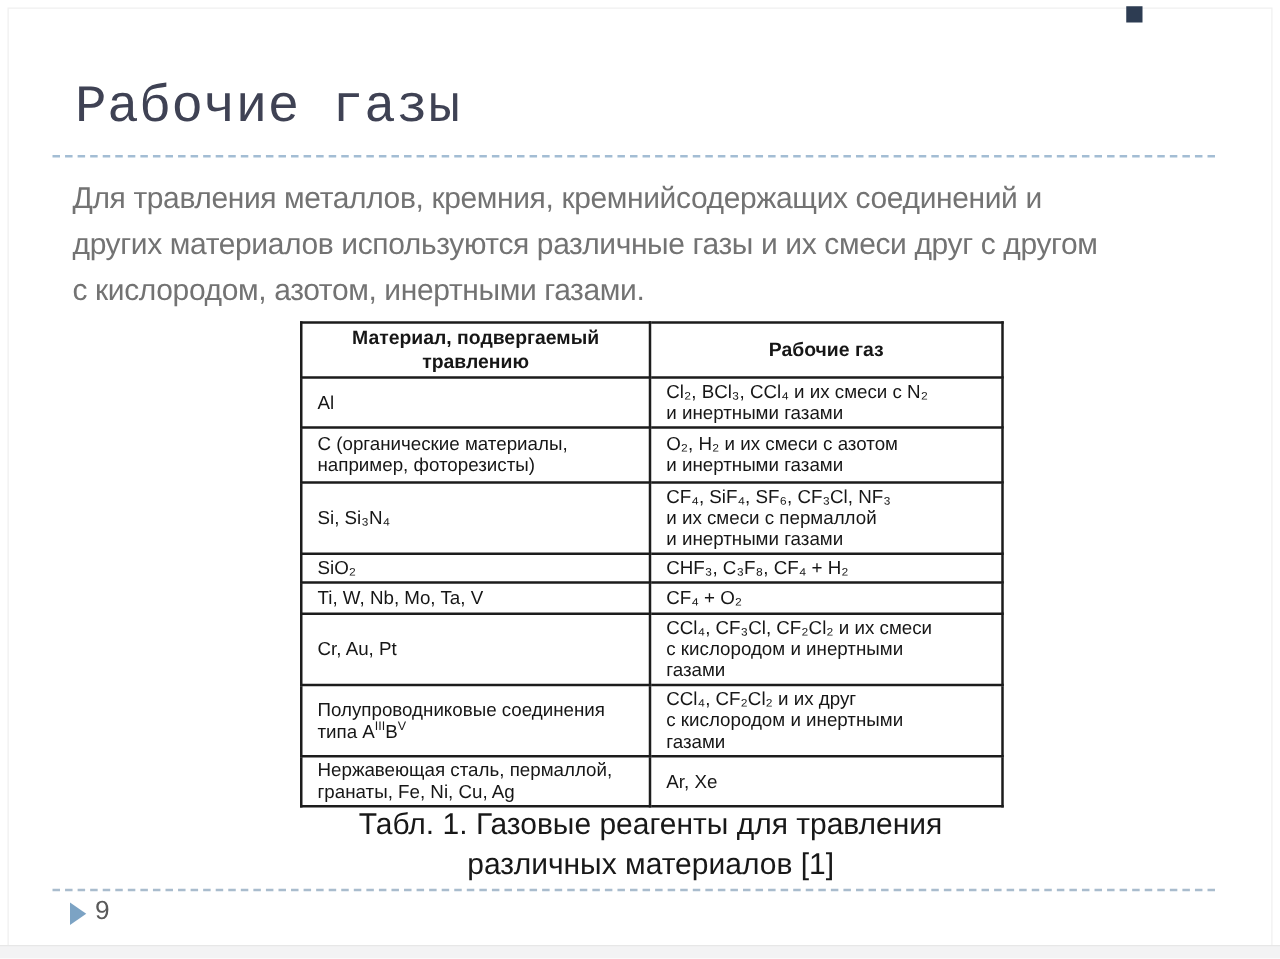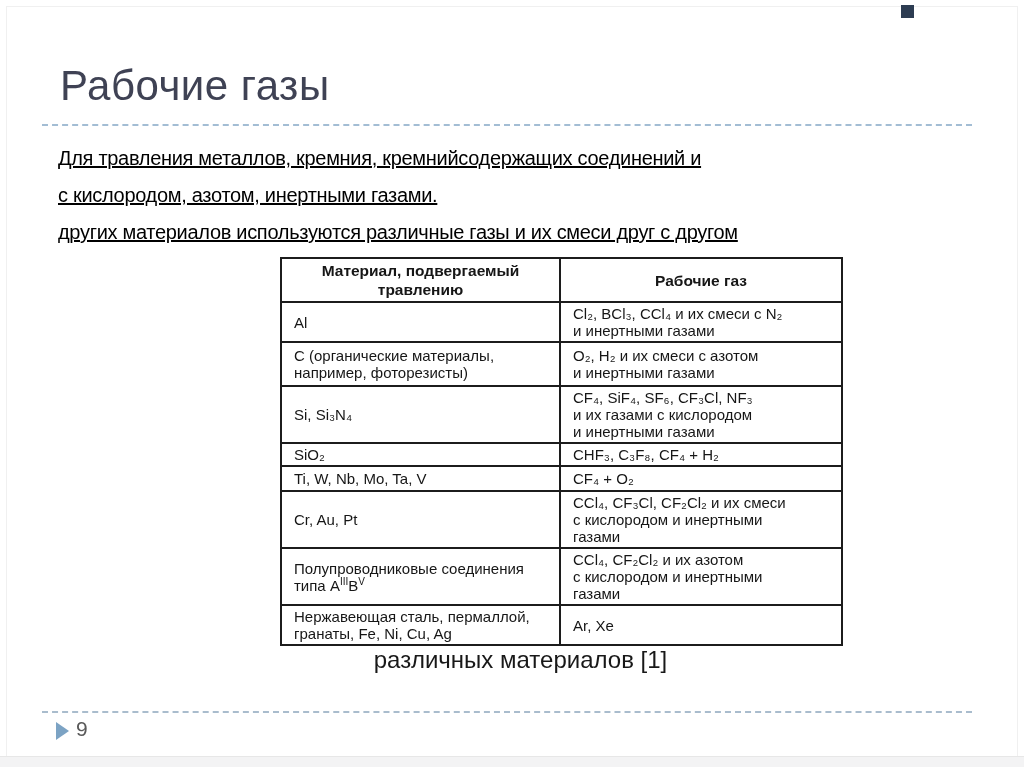--- a/index.html
+++ b/index.html
@@ -10,36 +10,36 @@
   .frame{
     position:absolute;left:6px;top:6px;right:6px;bottom:6px;
     border:1px solid #f0f0f0;pointer-events:none;
   }
   .corner-square{
     position:absolute;left:901px;top:5px;width:13px;height:13px;
     background:#2d3c52;
   }
   .title{
     position:absolute;left:60px;top:60px;margin:0;
-    font-family:Liberation Sans, sans-serif;font-weight:400;
+    font-family:Liberation Mono, monospace;font-weight:400;
     font-size:42px;line-height:52px;color:#3f4254;letter-spacing:0.5px;
   }
   .divider{position:absolute;left:42px;width:930px;height:0;border-top:2px dashed #a3bdd4;}
   .title-divider{top:124px;}
   .footer-divider{top:711px;border-top-color:#a9bccd;}
   .paragraph{
     position:absolute;left:58px;top:140px;width:950px;
-    font-size:20px;line-height:37px;letter-spacing:-0.3px;color:#000000;text-decoration:underline;
+    font-size:24px;line-height:37px;letter-spacing:-0.3px;color:#737373;
   }
   .para-line{white-space:nowrap;}
   .etch-table{
     position:absolute;left:240px;top:257px;width:561px;
     border-collapse:collapse;table-layout:fixed;
     font-family:"Liberation Sans","DejaVu Sans",sans-serif;
-    font-size:15px;color:#161616;margin-left:40px;
+    font-size:15px;color:#161616;
   }
   .etch-table th,.etch-table td{
     border:2px solid #1c1c1c;vertical-align:middle;padding:2px 6px;
   }
   .etch-table th{
     font-size:15.5px;font-weight:bold;text-align:center;padding:2px 2px;
   }
   .etch-table th .cell-line{line-height:19px;white-space:nowrap;}
   .etch-table td{padding-left:12px;}
   .etch-table td .cell-line{line-height:17px;white-space:nowrap;}
@@ -67,22 +67,22 @@
 
 <div class="slide">
   <div class="frame"></div>
   <div class="corner-square"></div>
 
   <h1 class="title">Рабочие газы</h1>
   <div class="divider title-divider"></div>
 
   <div class="paragraph">
     <div class="para-line">Для травления металлов, кремния, кремнийсодержащих соединений и</div>
+    <div class="para-line">других материалов используются различные газы и их смеси друг с другом</div>
     <div class="para-line">с кислородом, азотом, инертными газами.</div>
-    <div class="para-line">других материалов используются различные газы и их смеси друг с другом</div>
   </div>
 
   <table class="etch-table">
     <colgroup>
       <col style="width:279px">
       <col style="width:282px">
     </colgroup>
     <thead>
       <tr style="height: 40px;">
           <th>
@@ -113,21 +113,21 @@
             <div class="cell-line">O₂, H₂ и их смеси с азотом</div>
             <div class="cell-line">и инертными газами</div>
           </td>
         </tr>
         <tr style="height: 52px;">
           <td>
             <div class="cell-line">Si, Si₃N₄</div>
           </td>
           <td>
             <div class="cell-line">CF₄, SiF₄, SF₆, CF₃Cl, NF₃</div>
-            <div class="cell-line">и их газами с кислородом</div>
+            <div class="cell-line">и их смеси с пермаллой</div>
             <div class="cell-line">и инертными газами</div>
           </td>
         </tr>
         <tr style="height: 14px;">
           <td>
             <div class="cell-line">SiO₂</div>
           </td>
           <td>
             <div class="cell-line">CHF₃, C₃F₈, CF₄ + H₂</div>
           </td>
@@ -149,38 +149,39 @@
             <div class="cell-line">с кислородом и инертными</div>
             <div class="cell-line">газами</div>
           </td>
         </tr>
         <tr style="height: 55px;">
           <td>
             <div class="cell-line">Полупроводниковые соединения</div>
             <div class="cell-line"><span>типа A</span><sup>III</sup><span>B</span><sup>V</sup></div>
           </td>
           <td>
-            <div class="cell-line">CCl₄, CF₂Cl₂ и их азотом</div>
+            <div class="cell-line">CCl₄, CF₂Cl₂ и их друг</div>
             <div class="cell-line">с кислородом и инертными</div>
             <div class="cell-line">газами</div>
           </td>
         </tr>
         <tr style="height: 38px;">
           <td>
             <div class="cell-line">Нержавеющая сталь, пермаллой,</div>
             <div class="cell-line">гранаты, Fe, Ni, Cu, Ag</div>
           </td>
           <td>
             <div class="cell-line">Ar, Xe</div>
           </td>
         </tr>
       </tbody>
   </table>
 
   <div class="caption">
+    <div>Табл. 1. Газовые реагенты для травления</div>
     <div>различных материалов [1]</div>
   </div>
 
   <div class="divider footer-divider"></div>
   <div class="page-arrow"></div>
   <div class="page-number">9</div>
   <div class="bottom-band"></div>
 </div>
 
 </body></html>

